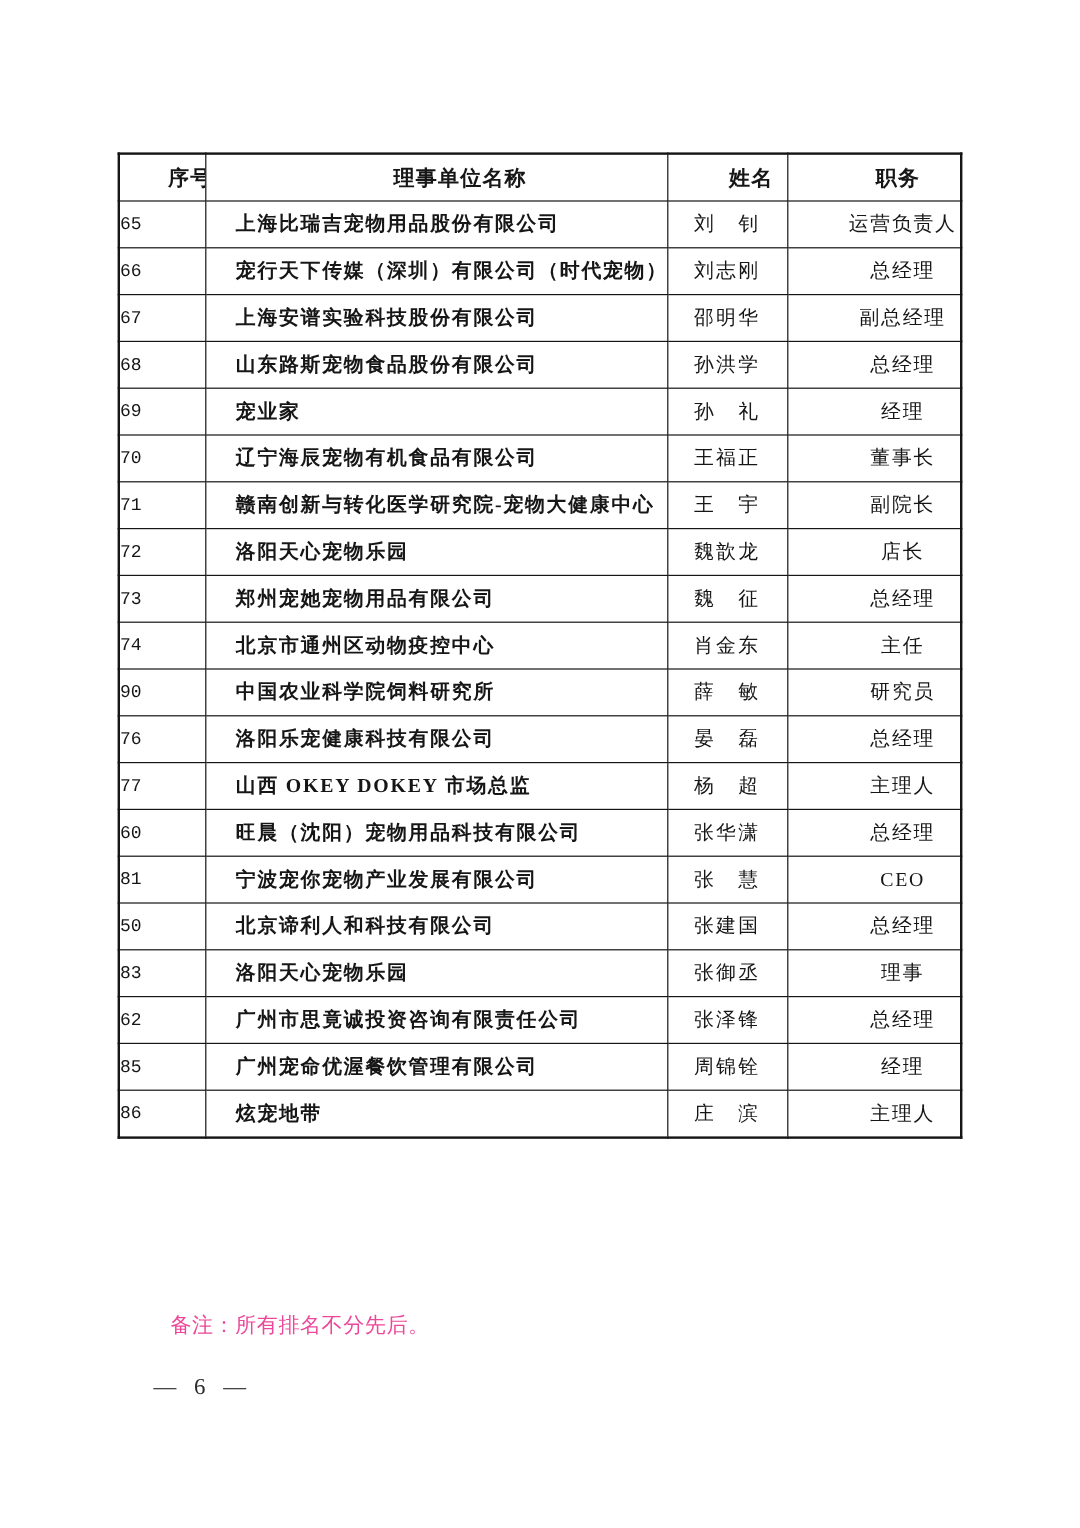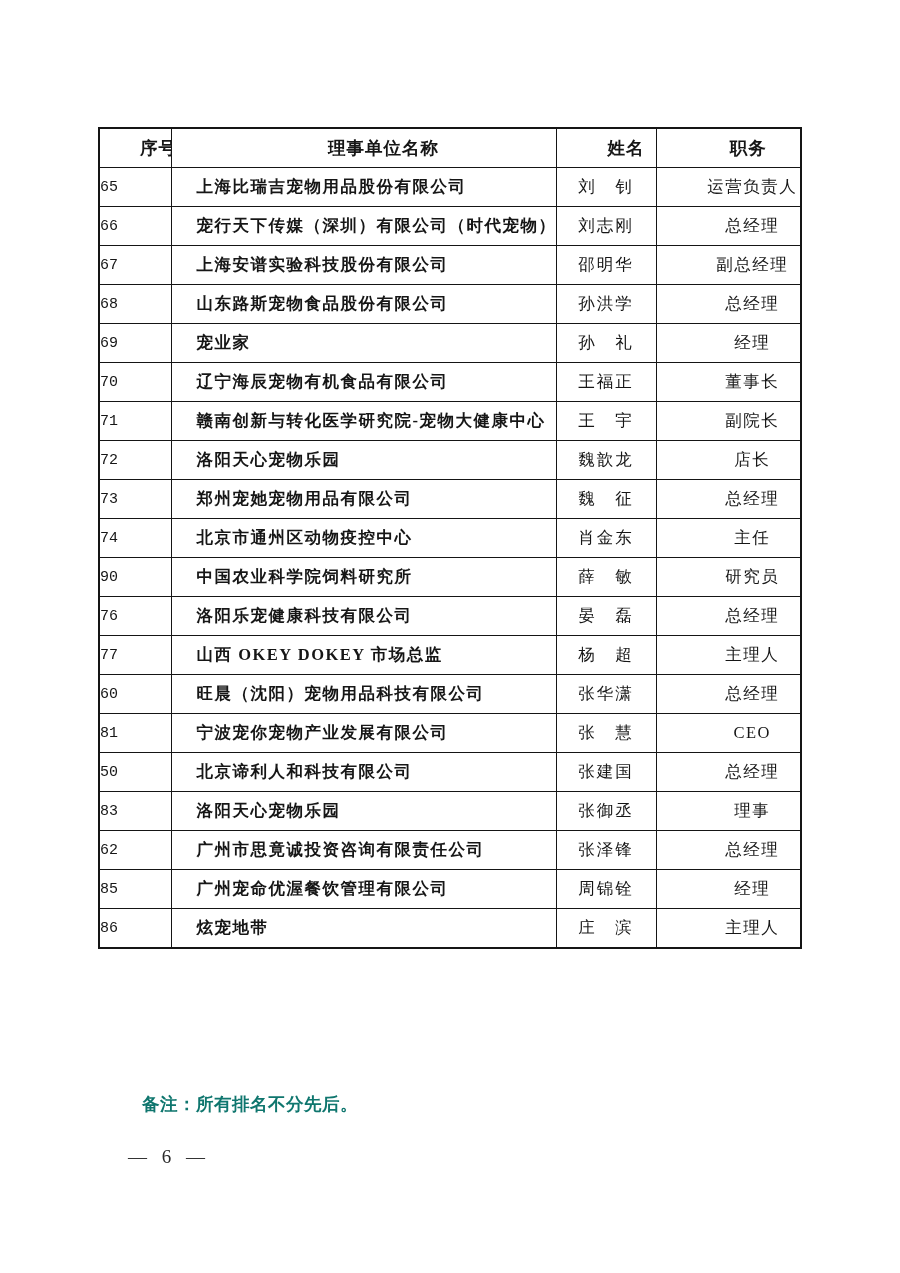--- a/index.html
+++ b/index.html
@@ -62,24 +62,24 @@
   td.cell-title {
     text-align: center;
     letter-spacing: 1.5px;
     padding-left: 48px;
   }
   .footer-note {
     position: absolute;
     left: 142px;
     top: 1092px;
     font-family: "Liberation Sans", "DejaVu Sans", sans-serif;
-    font-weight: 700;
+    font-weight: 400;
     font-size: 17.5px;
     letter-spacing: 0.5px;
-    color: #0f766e;
+    color: #ec4899;
   }
   .page-number {
     position: absolute;
     left: 128px;
     top: 1146px;
     font-family: "Liberation Serif", "DejaVu Serif", serif;
     font-size: 19px;
     letter-spacing: 5px;
     color: #2a2a2a;
   }

